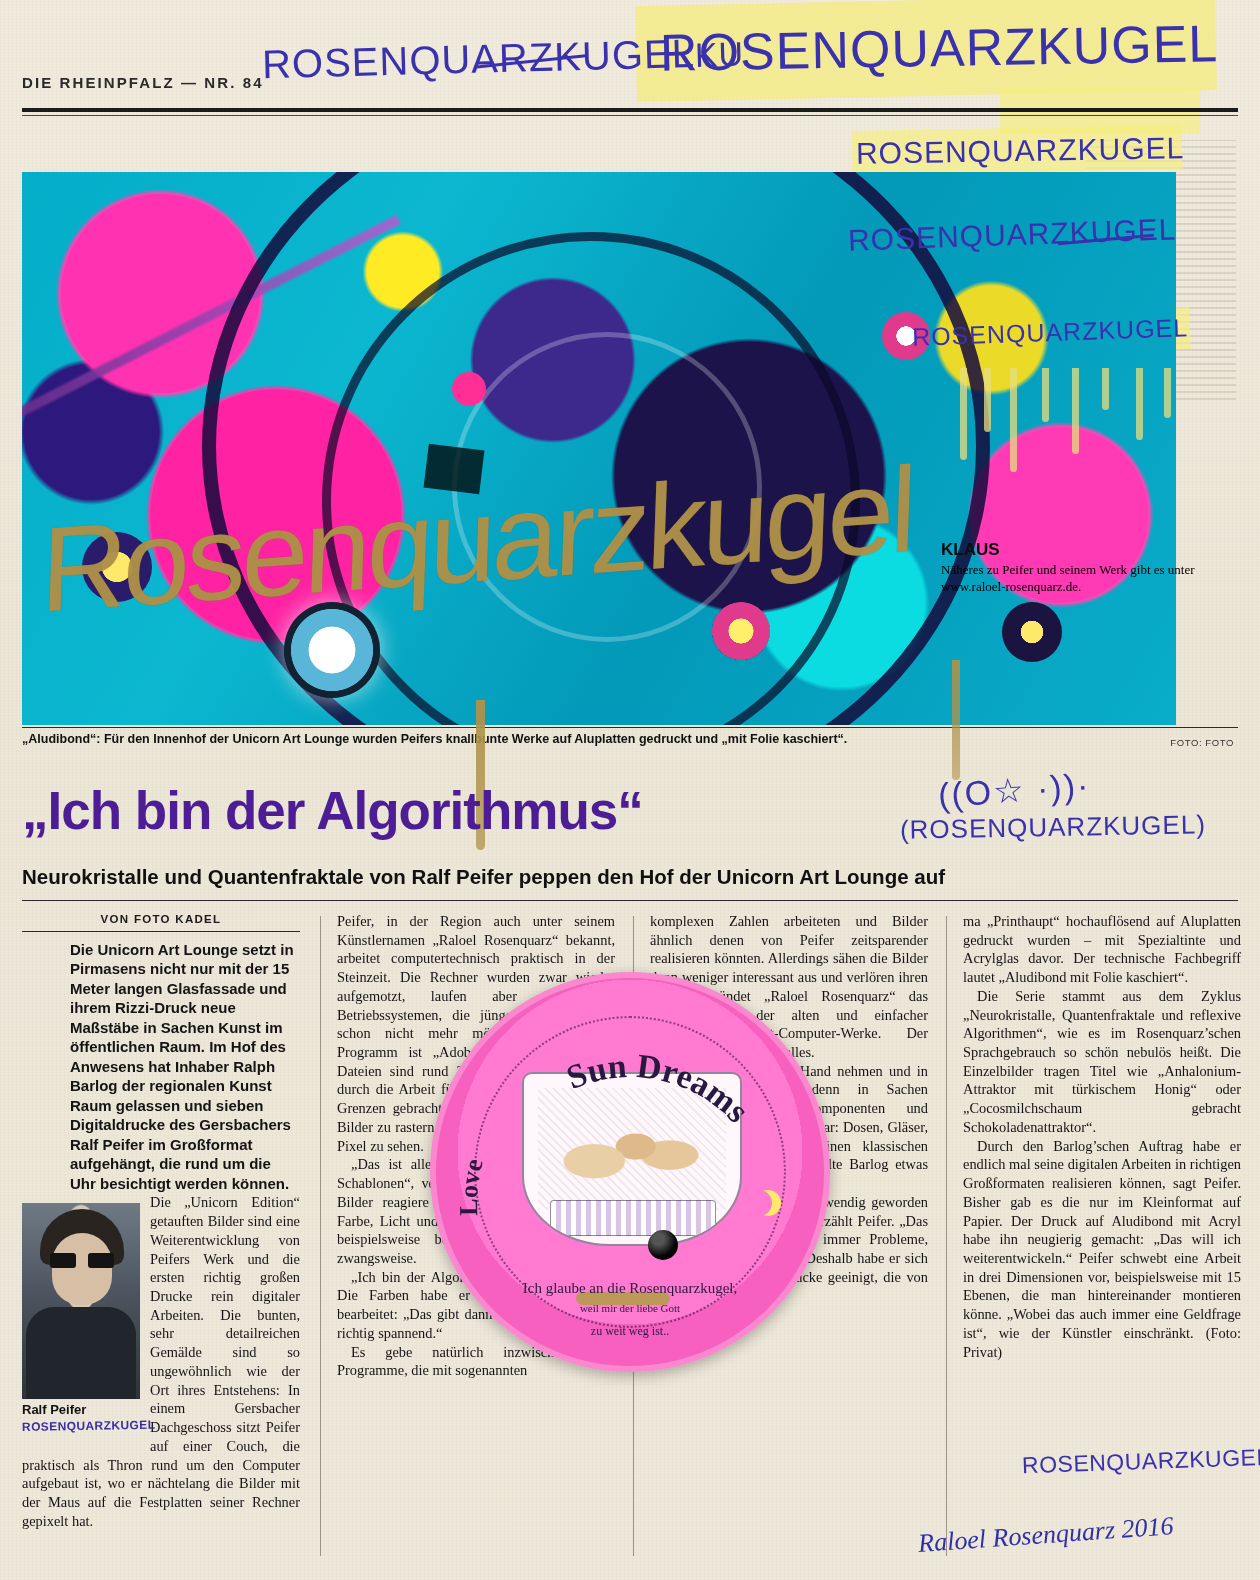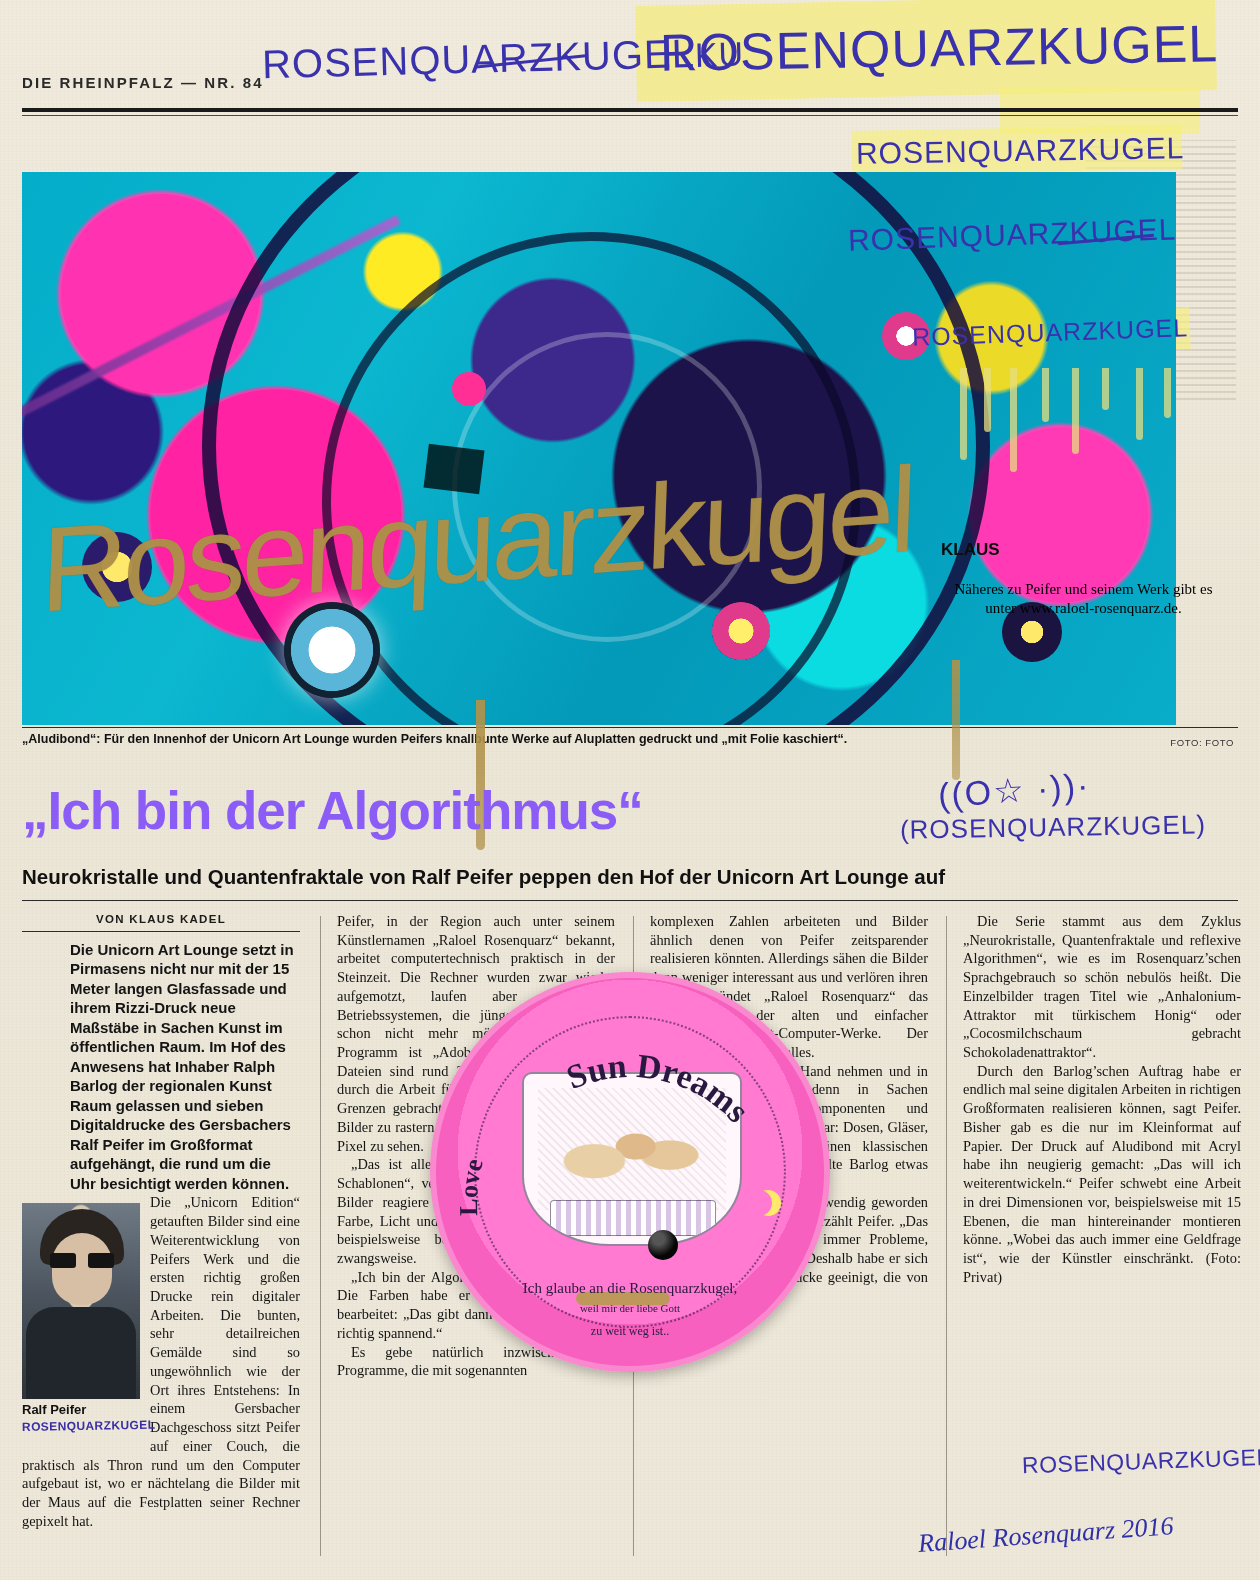--- a/index.html
+++ b/index.html
@@ -94,21 +94,21 @@
     font-family:"Liberation Sans", sans-serif;
     font-size:9.5px;letter-spacing:.6px;color:#333;
   }
   .rule-cap{
     position:absolute;left:22px;top:727px;width:1216px;height:1px;background:#2b2b2b;
   }
   
   .headline{
     position:absolute;left:22px;top:780px;width:920px;
     font-family:"Liberation Sans", sans-serif;
-    font-weight:bold;font-size:53px;letter-spacing:-1px;color:#8b5cf6;
+    font-weight:bold;font-size:53px;letter-spacing:-1px;color:#4c1d95;
     white-space:nowrap;
   }
   .subhead{
     position:absolute;left:22px;top:865px;width:1200px;
     font-family:"Liberation Sans", sans-serif;
     font-weight:bold;font-size:20.5px;color:#111;
   }
   .rule-sub{
     position:absolute;left:22px;top:900px;width:1216px;height:1px;background:#2b2b2b;
   }
@@ -180,21 +180,21 @@
   }
   
   .info{
     position:absolute;left:941px;top:540px;width:285px;
   }
   .info .label{
     font-family:"Liberation Sans", sans-serif;
     font-weight:bold;font-size:17px;color:#0d0d0d;display:inline-block;
   }
   .info .text{
-    font-size:15px;line-height:1.28;margin-top:20px;text-align:center;
+    font-size:13px;line-height:1.28;margin-top:2px;text-align:left;
   }
   
   .hand{
     font-family:"Liberation Sans", sans-serif;
     color:#3a2fb0;
   }
   .hw{
     position:absolute;
     font-family:"Liberation Sans", sans-serif;
     color:#3a31ad;
@@ -418,21 +418,21 @@
 <div class="doodle-paren">(ROSENQUARZKUGEL)</div>
 <div class="subhead">Neurokristalle und Quantenfraktale von Ralf Peifer peppen den Hof der Unicorn Art Lounge auf</div>
 <div class="rule-sub"></div>
 
 <div class="cols">
   <div class="vline v1"></div>
   <div class="vline v2"></div>
   <div class="vline v3"></div>
 
   <div class="col c1">
-    <div class="byline">VON KLAUS KADEL</div>
+    <div class="byline">VON FOTO KADEL</div>
     <div class="byline-rule"></div>
     <div class="lead">Die Unicorn Art Lounge setzt in Pirmasens nicht nur mit der 15 Meter langen Glasfassade und ihrem Rizzi-Druck neue Maßstäbe in Sachen Kunst im öffentlichen Raum. Im Hof des Anwesens hat Inhaber Ralph Barlog der regionalen Kunst Raum gelassen und sieben Digitaldrucke des Gersbachers Ralf Peifer im Großformat aufgehängt, die rund um die Uhr besichtigt werden können.</div>
 
     <div class="portrait-wrap">
       <div class="portrait">
         <div class="hair"></div>
         <div class="face"></div>
         <div class="glasses"></div>
         <div class="body"></div>
       </div>
@@ -452,20 +452,21 @@
     <p>Es gebe natürlich inzwischen auch Programme, die mit sogenannten</p>
   </div>
 
   <div class="col c3">
     <p class="first">komplexen Zahlen arbeiteten und Bilder ähnlich denen von Peifer zeitsparender realisieren könnten. Allerdings sähen die Bilder dann weniger interessant aus und verlören ihren Reiz, begründet „Raloel Rosenquarz“ das Festhalten an der alten und einfacher gestrickten Tablet-Computer-Werke. Der Gersbacher muss nicht alles.</p>
     <p>Bei Peifer mal in die Hand nehmen und in die Hände gebracht, denn in Sachen Großformat wurden Komponenten und Standardpixel nicht verwendbar: Dosen, Gläser, Papier, Karton, alles an einen klassischen Werke. Für die Auswahl wollte Barlog etwas Besonderes.</p>
     <p>„Eine Malung wäre zu aufwendig geworden und auch nicht so haltbar“, erzählt Peifer. „Das gibt nach ein paar Jahren immer Probleme, wenn die Farbe abplatzt.“ Deshalb habe er sich mit Barlog auf Digitaldrucke geeinigt, die von der Pirmasenser Fir-</p>
   </div>
 
   <div class="col c4">
+    <p class="first">ma „Printhaupt“ hochauflösend auf Aluplatten gedruckt wurden – mit Spezialtinte und Acrylglas davor. Der technische Fachbegriff lautet „Aludibond mit Folie kaschiert“.</p>
     <p>Die Serie stammt aus dem Zyklus „Neurokristalle, Quantenfraktale und reflexive Algorithmen“, wie es im Rosenquarz’schen Sprachgebrauch so schön nebulös heißt. Die Einzelbilder tragen Titel wie „Anhalonium-Attraktor mit türkischem Honig“ oder „Cocosmilchschaum gebracht Schokoladenattraktor“.</p>
     <p>Durch den Barlog’schen Auftrag habe er endlich mal seine digitalen Arbeiten in richtigen Großformaten realisieren können, sagt Peifer. Bisher gab es die nur im Kleinformat auf Papier. Der Druck auf Aludibond mit Acryl habe ihn neugierig gemacht: „Das will ich weiterentwickeln.“ Peifer schwebt eine Arbeit in drei Dimensionen vor, beispielsweise mit 15 Ebenen, die man hintereinander montieren könne. „Wobei das auch immer eine Geldfrage ist“, wie der Künstler einschränkt. (Foto: Privat)</p>
   </div>
 </div>
 
 <div class="info">
   <span class="label">KLAUS</span>
   <div class="text">Näheres zu Peifer und seinem Werk gibt es unter www.raloel-rosenquarz.de.</div>
 </div>
 <div class="hw-info">ROSENQUARZKUGEL</div>

